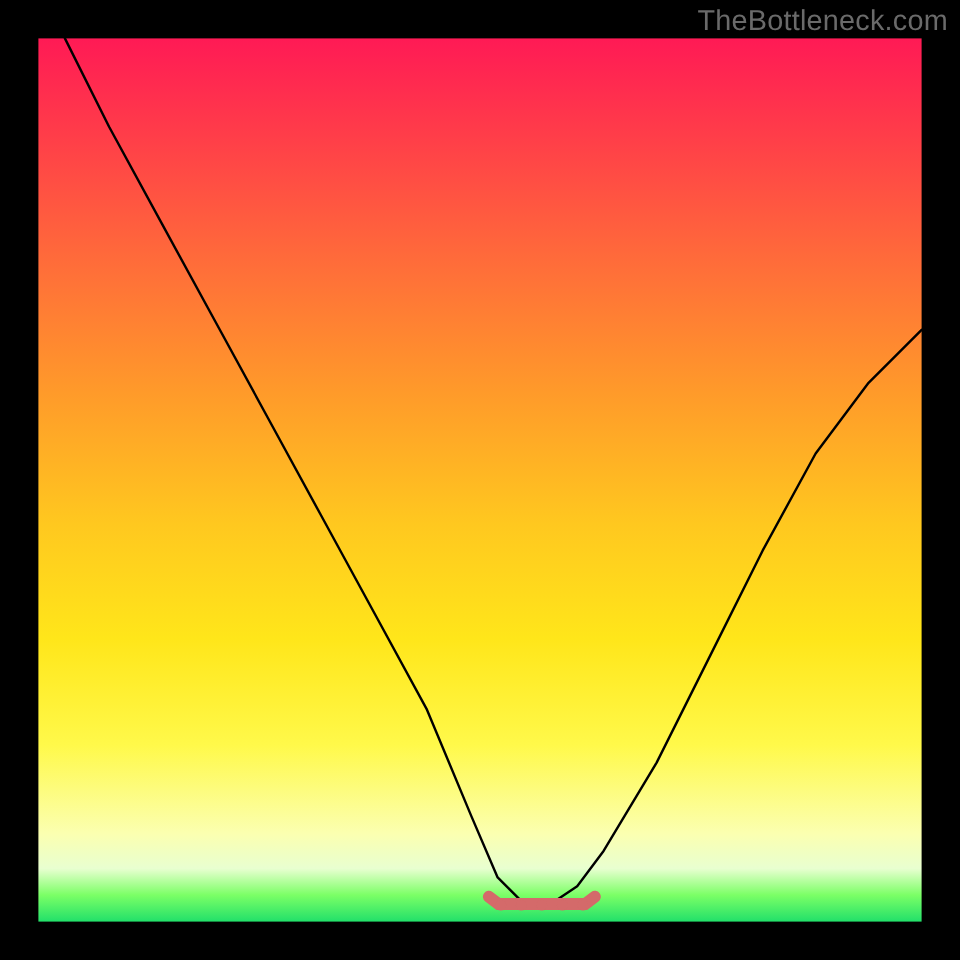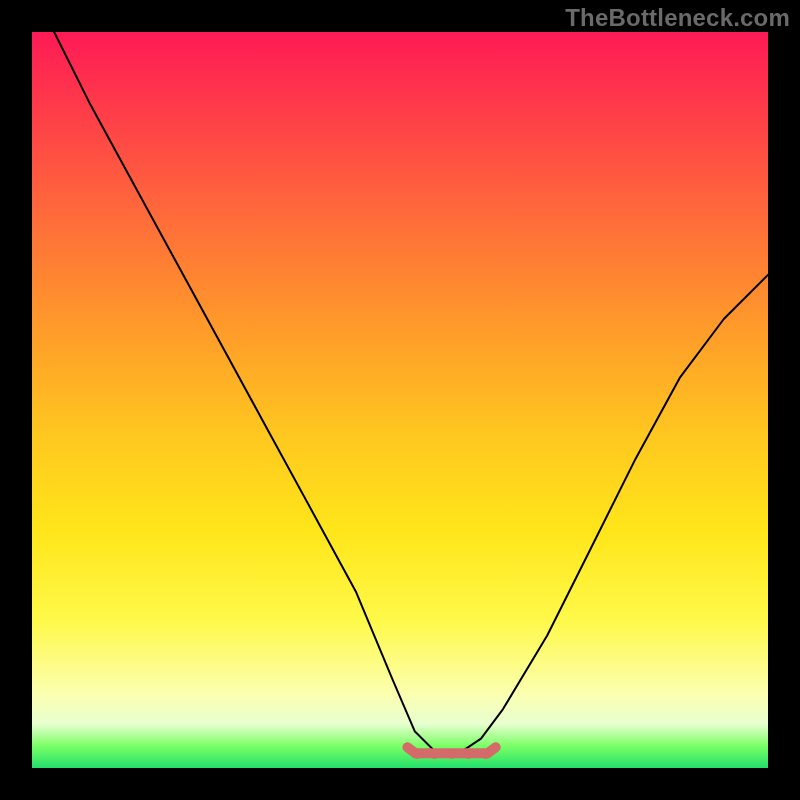--- a/index.html
+++ b/index.html
@@ -16,21 +16,21 @@
     width: 800px;
     height: 800px;
     background: #000;
   }
   .watermark {
     position: absolute;
     top: 4px;
     right: 10px;
     color: #6a6a6a;
     font-size: 24px;
-    font-weight: 700;
+    font-weight: 400;
     letter-spacing: 0.2px;
     user-select: none;
   }
   
   .plot {
     position: absolute;
     left: 32px;
     top: 32px;
     width: 736px;   
     height: 736px;

